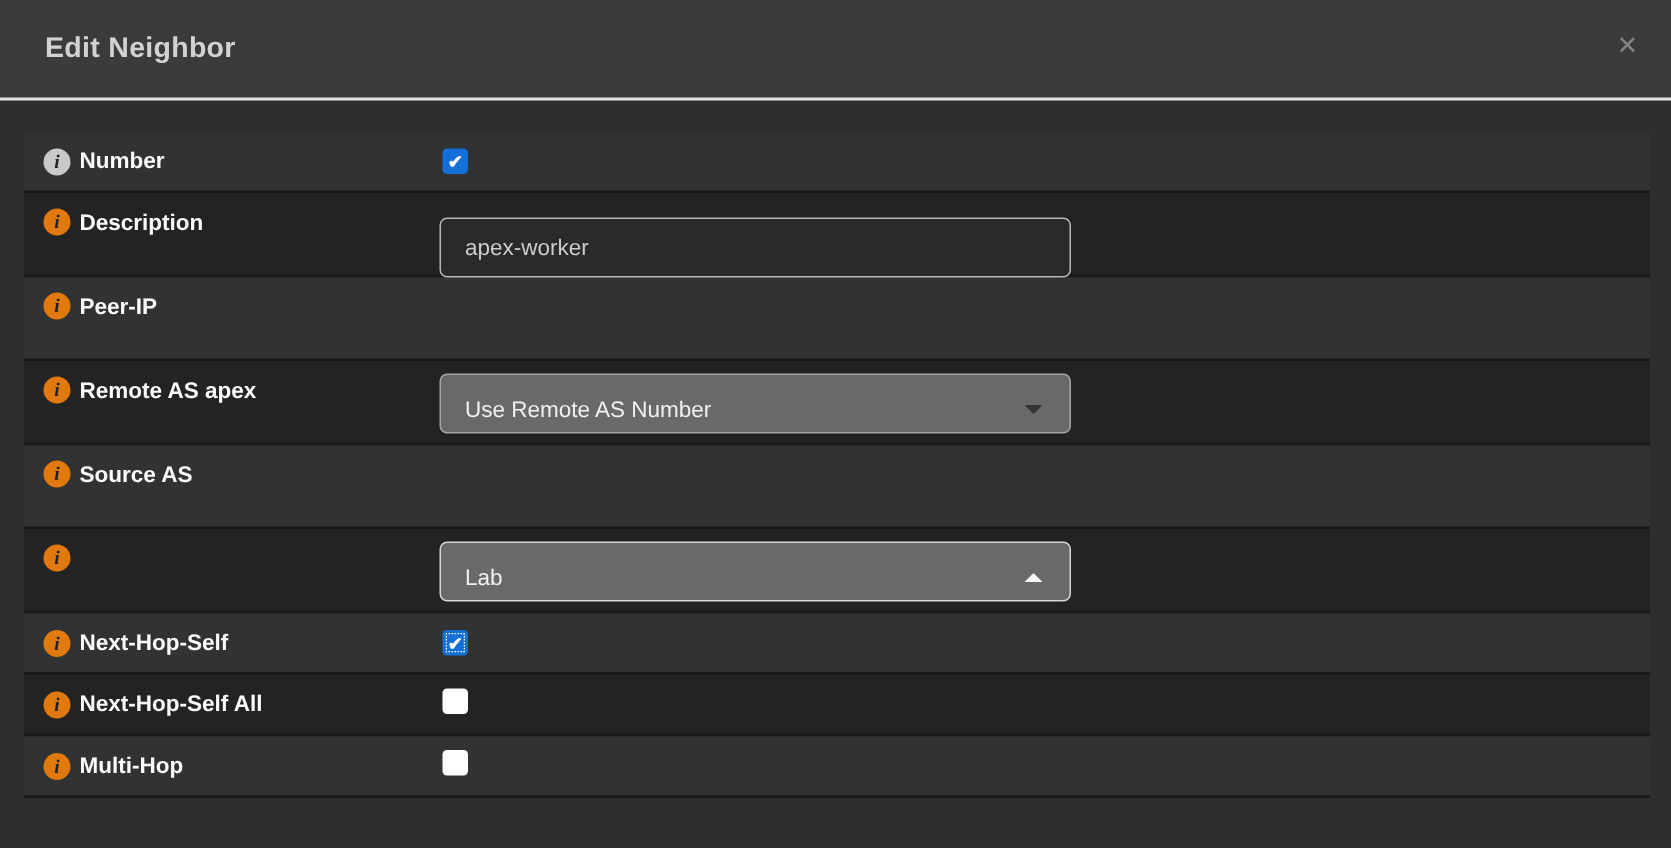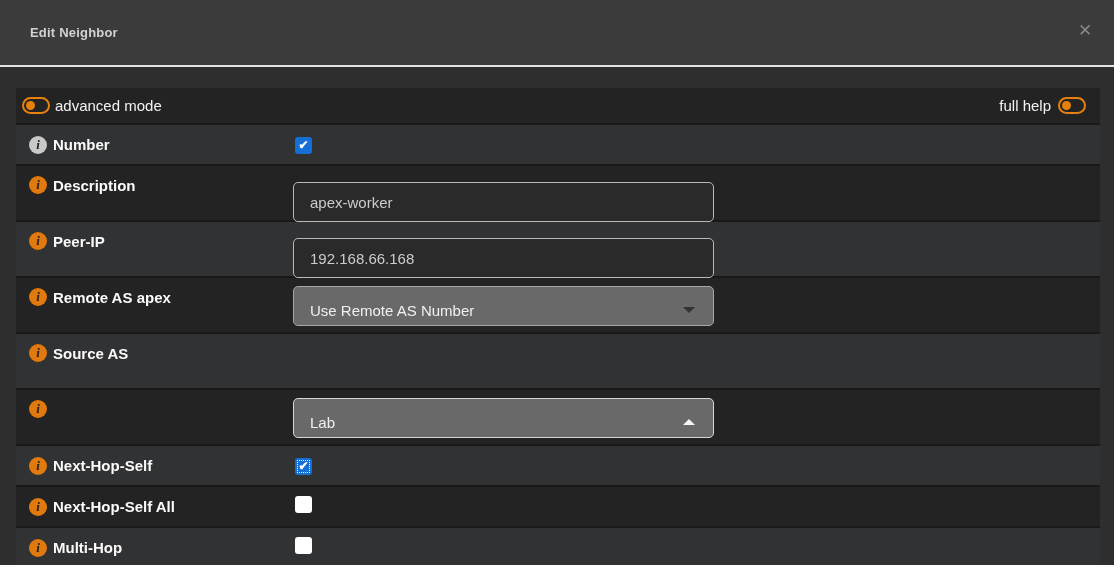--- a/index.html
+++ b/index.html
@@ -9,21 +9,21 @@
     font-family:"Liberation Sans", sans-serif;
     -webkit-font-smoothing:antialiased;
   }
   
   .modal-header{
     height:67px; background:#3b3b3b; position:relative;
     border-bottom:2px solid #e2e2e2;
     display:flex; align-items:center;
   }
   .modal-title{
-    margin-left:30px; font-size:13px; font-weight:bold; color:#d2d2d2;
+    margin-left:30px; font-size:19px; font-weight:bold; color:#d2d2d2;
     letter-spacing:.2px;
   }
   .close-btn{
     position:absolute; right:18px; top:20px; width:22px; height:22px;
     color:#858585; font-size:17px; line-height:22px; text-align:center;
     cursor:pointer;
   }
   
   .modal-body{ padding:21px 14px 0 16px; }
   .ftable{ width:1084px; }
@@ -96,34 +96,20 @@
 <body>
 
 <div class="modal-header">
   <div class="modal-title">Edit Neighbor</div>
   <div class="close-btn">✕</div>
 </div>
 
 <div class="modal-body">
   <div class="ftable">
 
-    <div class="row dark h-adv">
-      <div class="toggle-wrap left">
-        <span class="toggle-icon">
-            <span class="knob"></span>
-          </span>
-        <span class="toggle-label">advanced mode</span>
-      </div>
-      <div class="toggle-wrap right">
-        <span class="toggle-label">full help</span>
-        <span class="toggle-icon">
-            <span class="knob"></span>
-          </span>
-      </div>
-    </div>
 
     <div id="form-rows">
         <div class="row light h-check">
           <div class="cell-label">
             <span class="info-icon gray">i</span>
             <span class="label-text">Number</span>
           </div>
           <div class="cell-control"><span class="checkbox checked"></span></div>
         </div>
         <div class="row dark h-input">
@@ -131,21 +117,20 @@
             <span class="info-icon orange">i</span>
             <span class="label-text">Description</span>
           </div>
           <div class="cell-control"><input class="text-input" type="text" value="apex-worker" style=""></div>
         </div>
         <div class="row light h-input">
           <div class="cell-label">
             <span class="info-icon orange">i</span>
             <span class="label-text">Peer-IP</span>
           </div>
-          <div class="cell-control"><input class="text-input" type="text" value="192.168.66.168" style=""></div>
         </div>
         <div class="row dark h-input">
           <div class="cell-label">
             <span class="info-icon orange">i</span>
             <span class="label-text">Remote AS apex</span>
           </div>
           <div class="cell-control">
             <div class="select">
               <span class="sel-value">Use Remote AS Number</span>
               <span class="caret down"></span>

